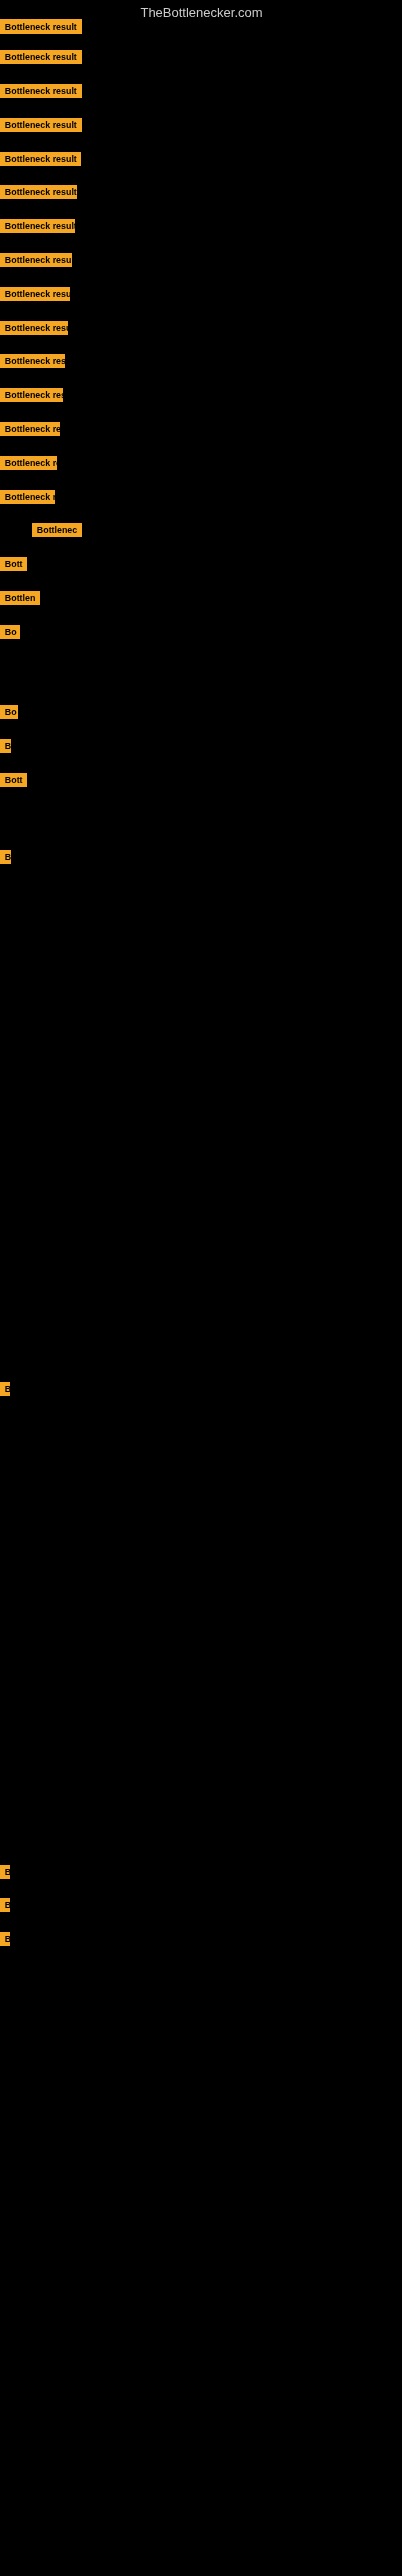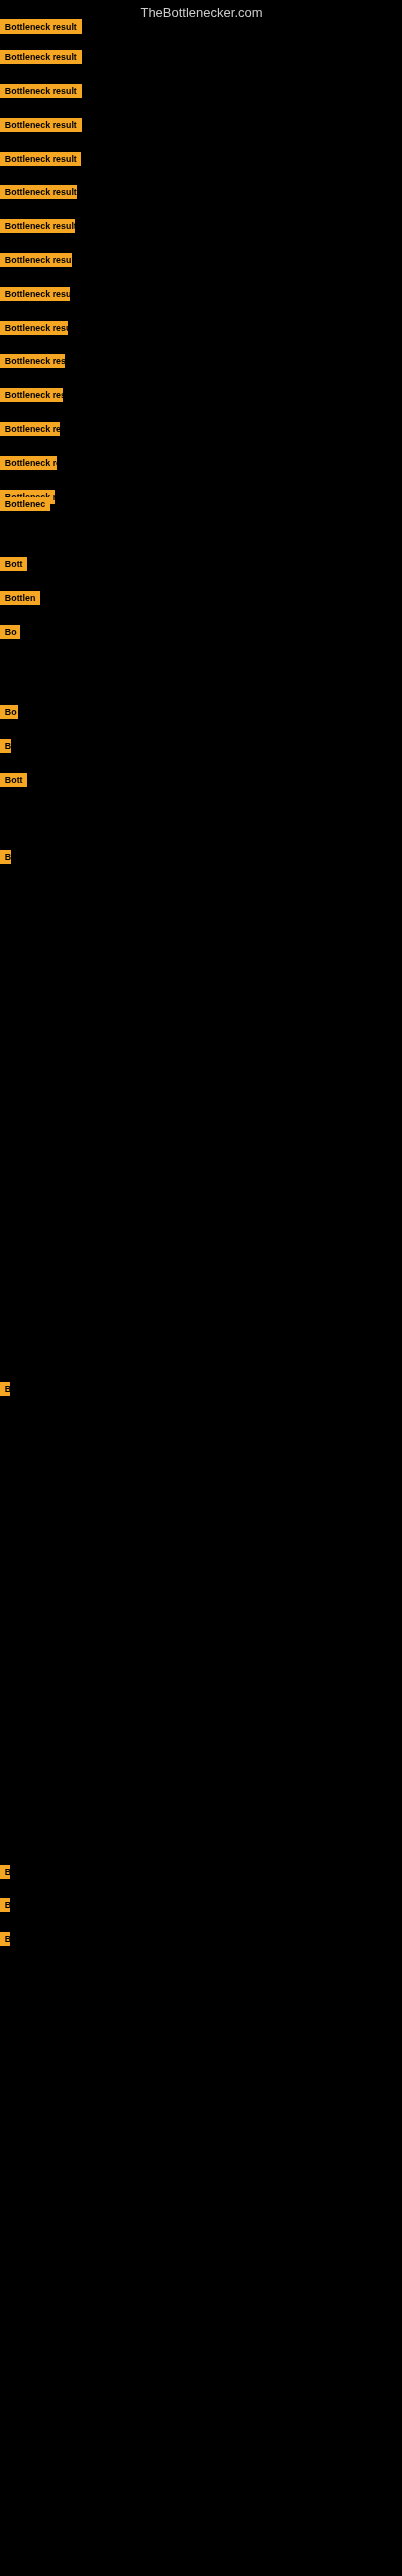--- a/index.html
+++ b/index.html
@@ -92,21 +92,21 @@
     </div>
     <div class="row" style="top: 417px;">
       <span class="bottleneck-badge" style="max-width: 60px;">Bottleneck re</span>
     </div>
     <div class="row" style="top: 451px;">
       <span class="bottleneck-badge" style="max-width: 57px;">Bottleneck re</span>
     </div>
     <div class="row" style="top: 485px;">
       <span class="bottleneck-badge" style="max-width: 55px;">Bottleneck re</span>
     </div>
-    <div class="row" style="top: 492px;">
+    <div class="row" style="top: 518px; margin-left: 32px;">
       <span class="bottleneck-badge" style="max-width: 50px;">Bottlenec</span>
     </div>
     <div class="row" style="top: 552px;">
       <span class="bottleneck-badge" style="max-width: 34px;">Bott</span>
     </div>
     <div class="row" style="top: 586px;">
       <span class="bottleneck-badge" style="max-width: 44px; text-align: right;">Bottlen</span>
     </div>
     <div class="row" style="top: 620px;">
       <span class="bottleneck-badge" style="max-width: 20px;">Bo</span>

